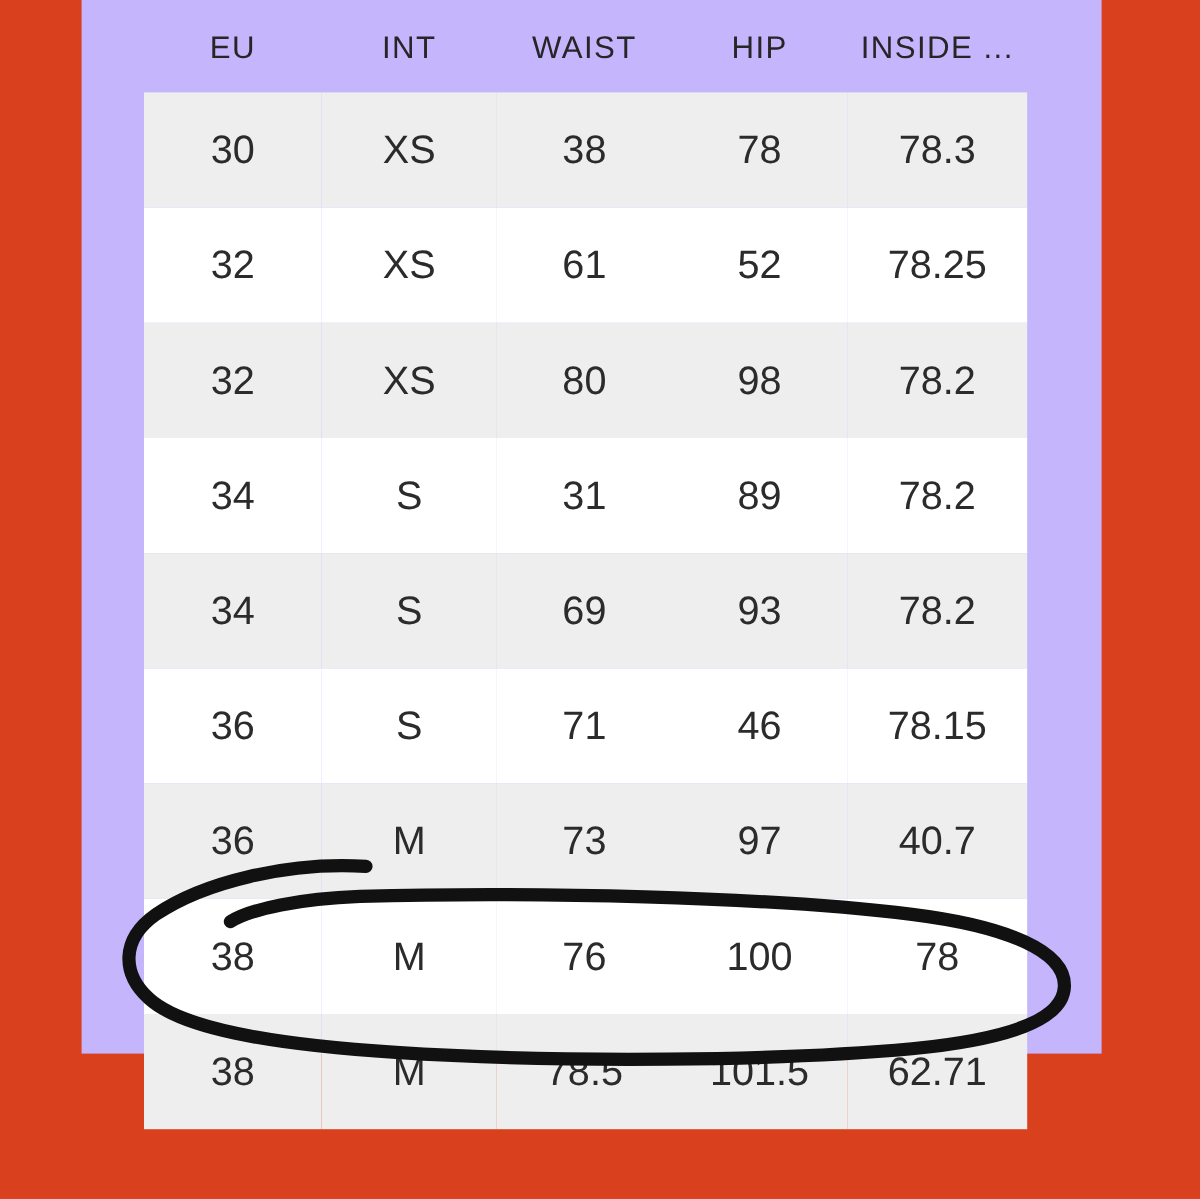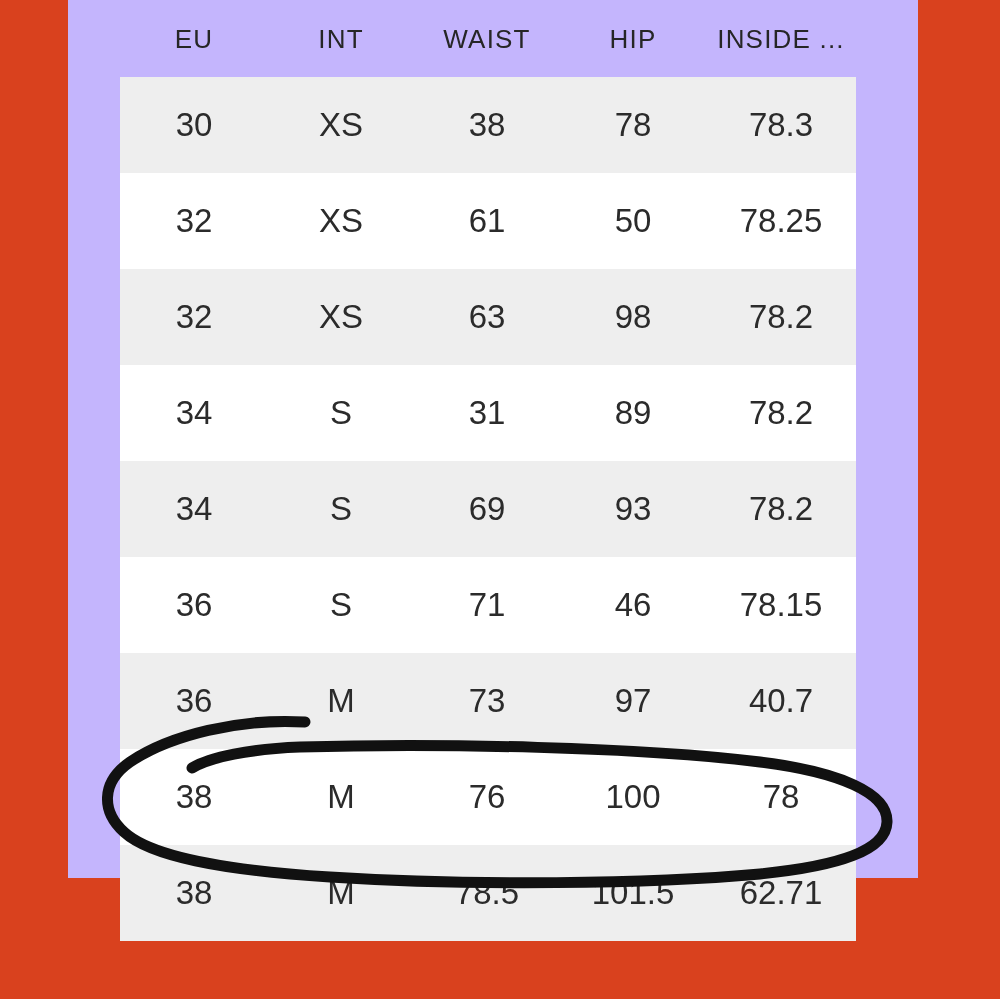--- a/index.html
+++ b/index.html
@@ -102,27 +102,27 @@
           <td>30</td>
           <td>XS</td>
           <td>38</td>
           <td>78</td>
           <td>78.3</td>
         </tr>
         <tr class="plain">
           <td>32</td>
           <td>XS</td>
           <td>61</td>
-          <td>50</td>
+          <td>52</td>
           <td>78.25</td>
         </tr>
         <tr class="shaded">
           <td>32</td>
           <td>XS</td>
-          <td>63</td>
+          <td>80</td>
           <td>98</td>
           <td>78.2</td>
         </tr>
         <tr class="plain">
           <td>34</td>
           <td>S</td>
           <td>31</td>
           <td>89</td>
           <td>78.2</td>
         </tr>

